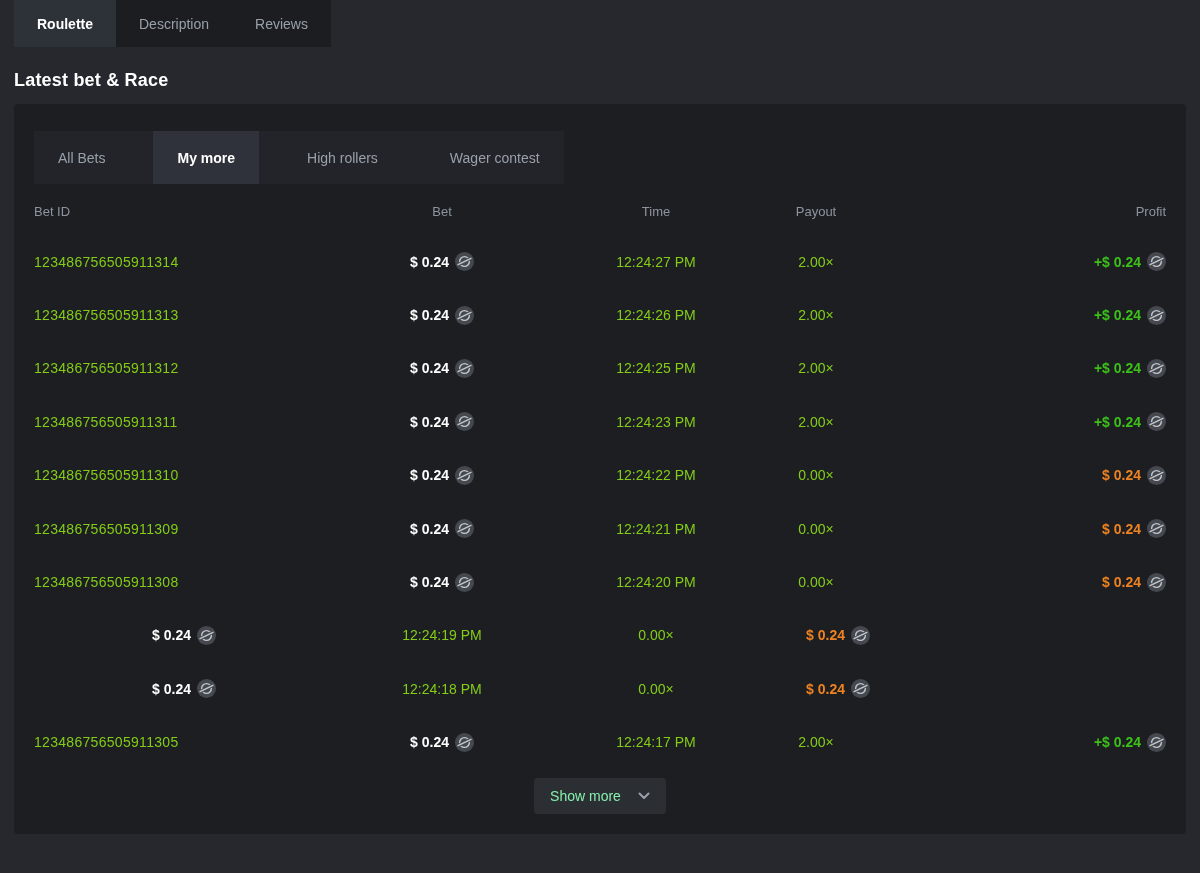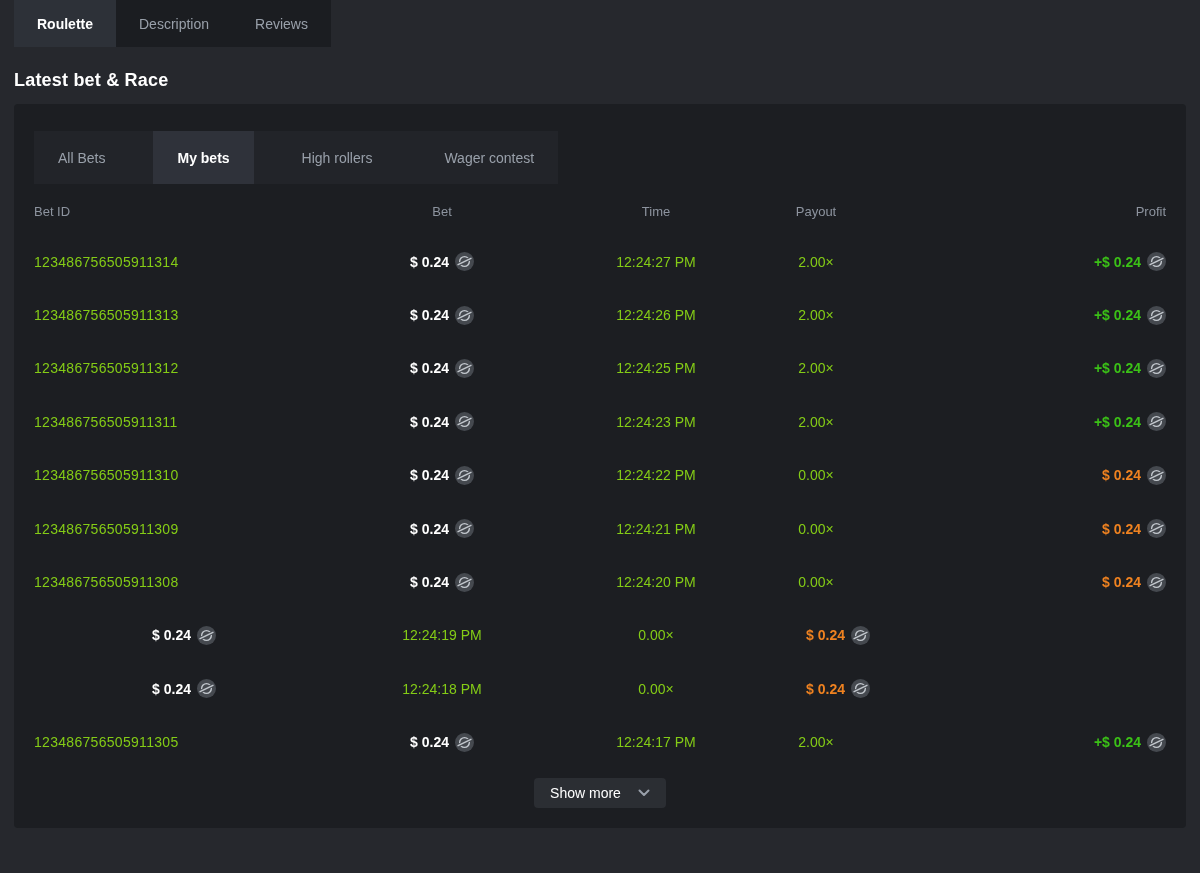--- a/index.html
+++ b/index.html
@@ -61,23 +61,23 @@
   .bet-val { color: #ffffff; font-weight: 700; }
   .profit-val { font-weight: 700; text-align: center; }
   .profit-val.win  { color: var(--win,  #3bc117); }
   .profit-val.loss { color: var(--loss, #ef8220); }
 
   .coin { margin-left: 6px; display: inline-flex; flex: none; }
 
   
   .show-more {
     display: flex; align-items: center; justify-content: center; gap: 17px;
-    margin: 9px auto 0; min-width: 132px; height: 30px; padding: 0 16px;
+    margin: 9px auto 0; min-width: 132px; height: 36px; padding: 0 16px;
     background: #2b2e33; border: none; border-radius: 4px;
-    color: #ffffff; font-size: 14px; font-family: inherit; cursor: pointer;
+    color: #86efac; font-size: 14px; font-family: inherit; cursor: pointer;
   }
 </style>
 </head>
 <body>
 
 
 
 
 <div class="top-tabs">
   <div class="top-tab active">Roulette</div>
@@ -86,21 +86,21 @@
 </div>
 
 
 <h1 class="section-title">Latest bet &amp; Race</h1>
 
 
 <div class="panel">
 
   <div class="inner-tabs">
     <div class="inner-tab">All Bets</div>
-    <div class="inner-tab active">My bets</div>
+    <div class="inner-tab active">My more</div>
     <div class="inner-tab">High rollers</div>
     <div class="inner-tab">Wager contest</div>
   </div>
 
   <div class="t-head">
     <div class="c-left">Bet ID</div>
     <div class="c-center">Bet</div>
     <div class="c-center">Time</div>
     <div class="c-center">Payout</div>
     <div class="c-right">Profit</div>

